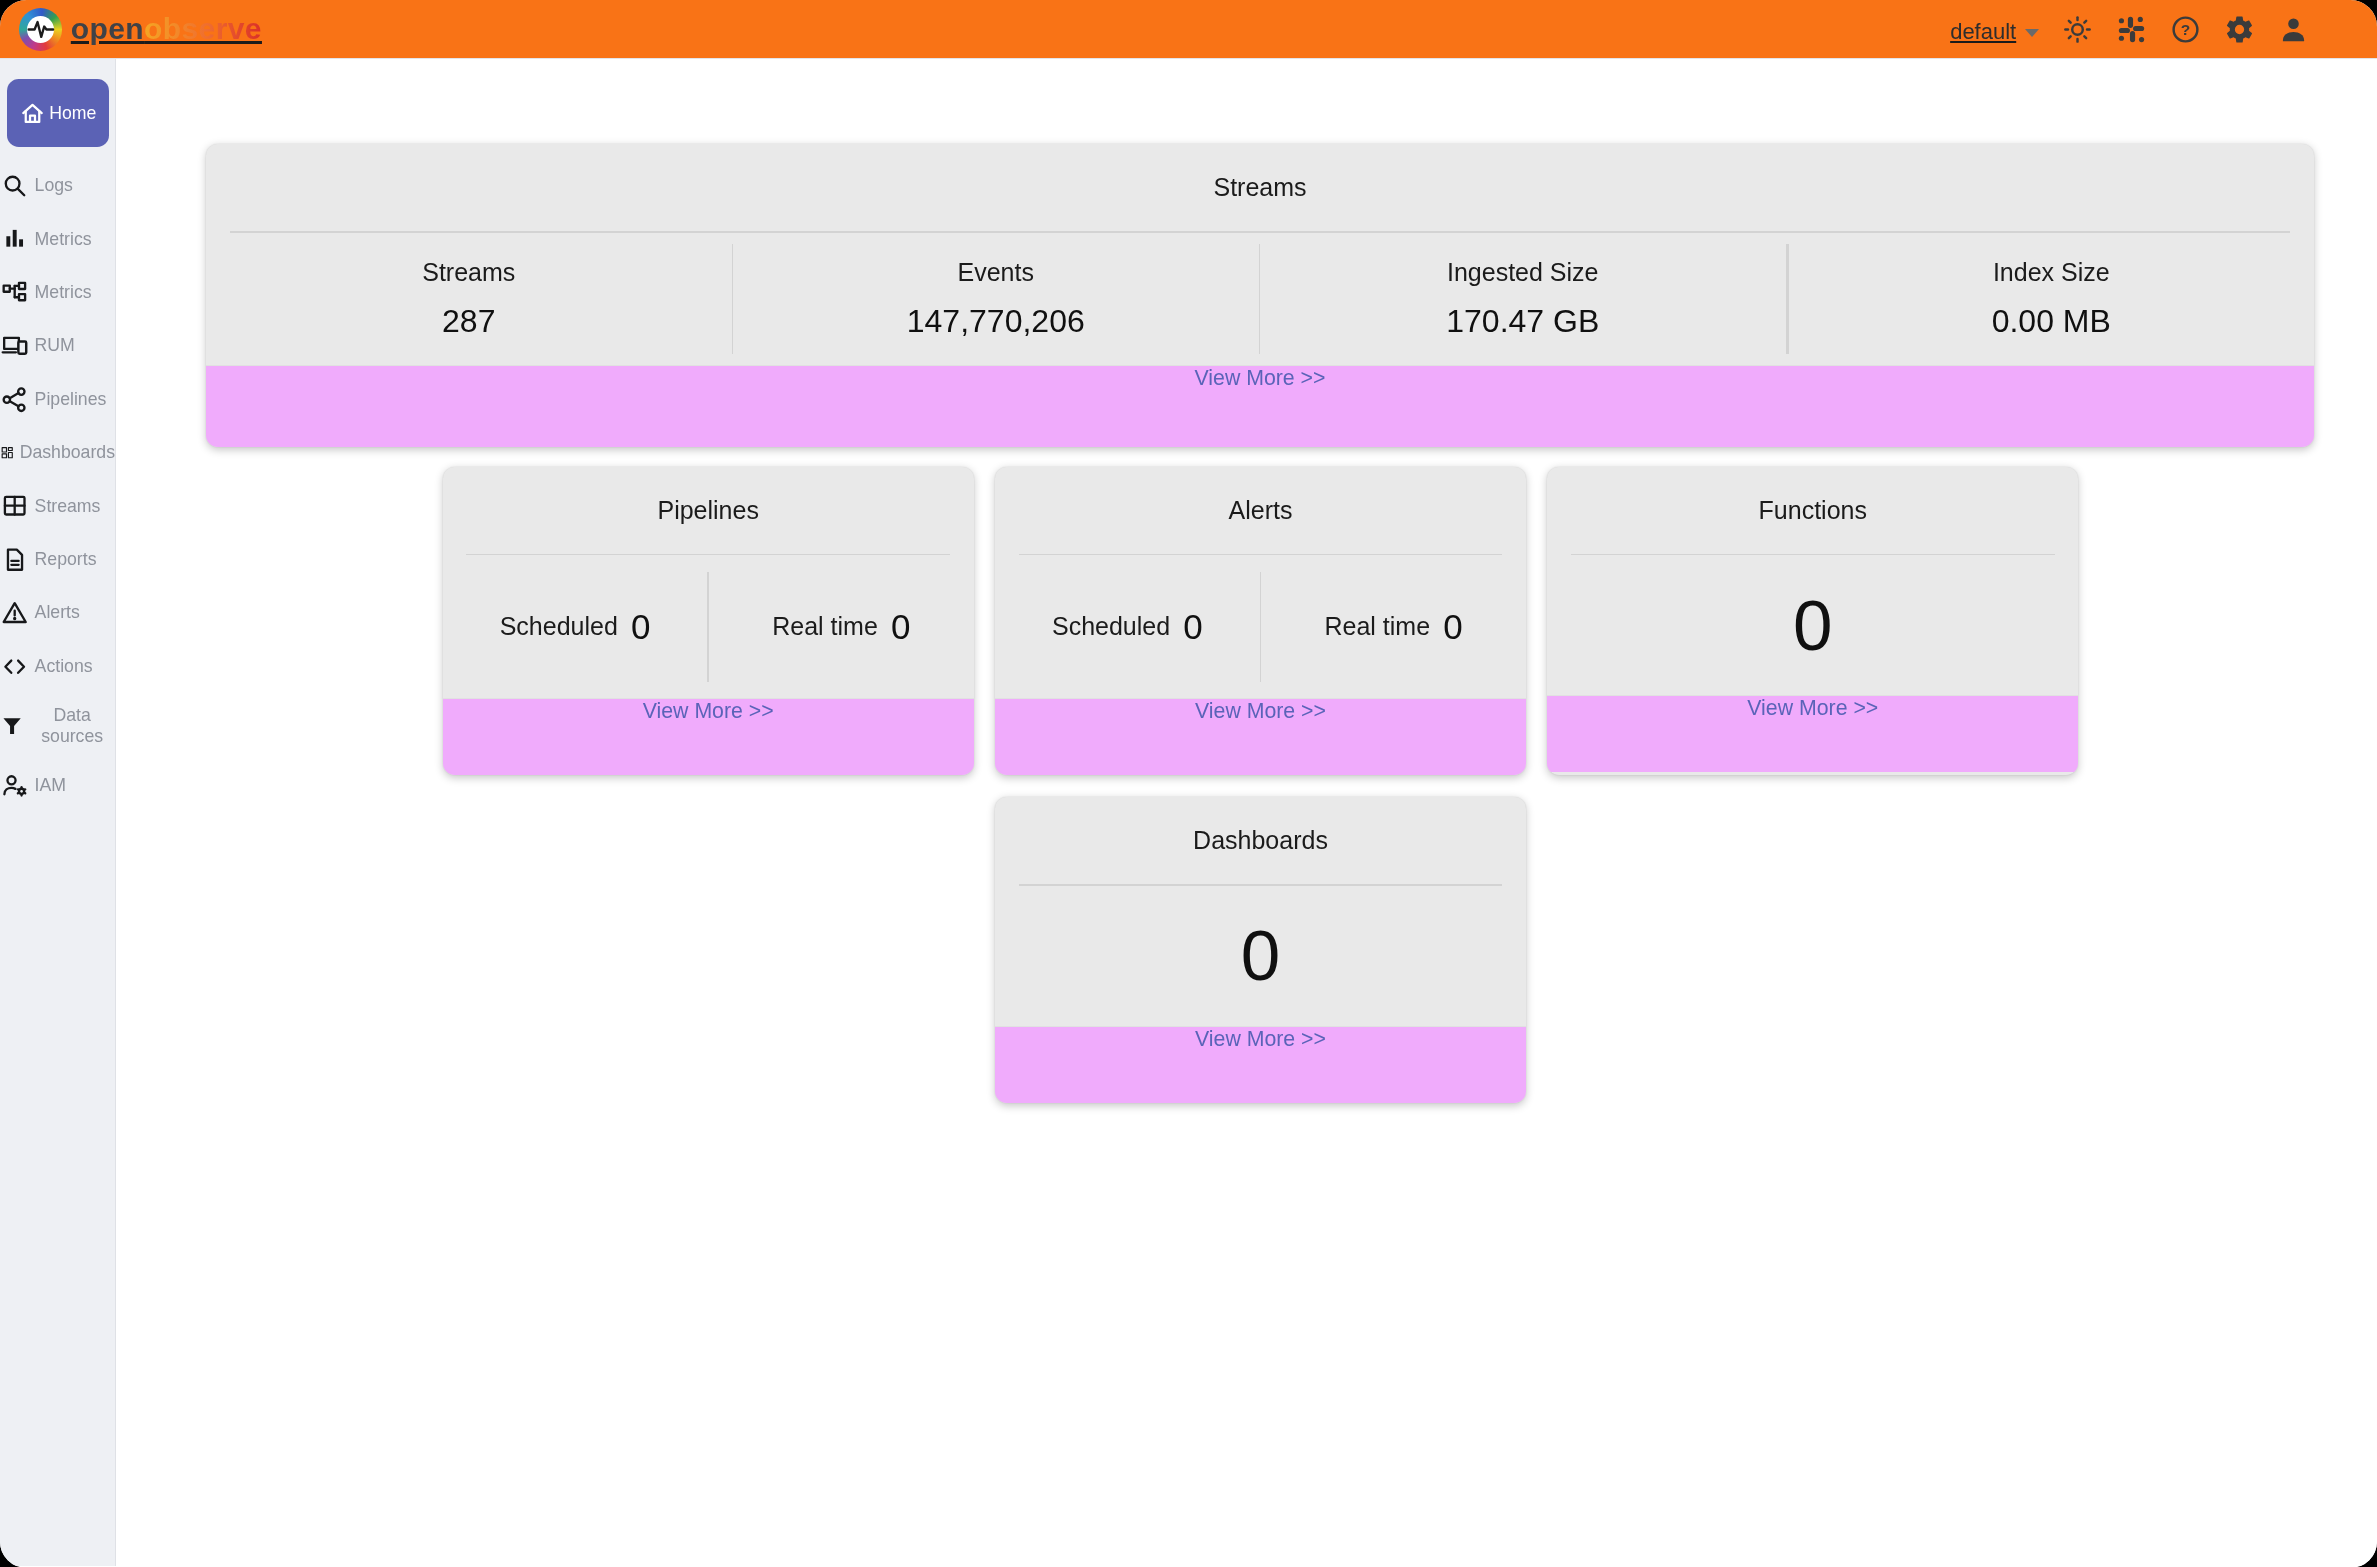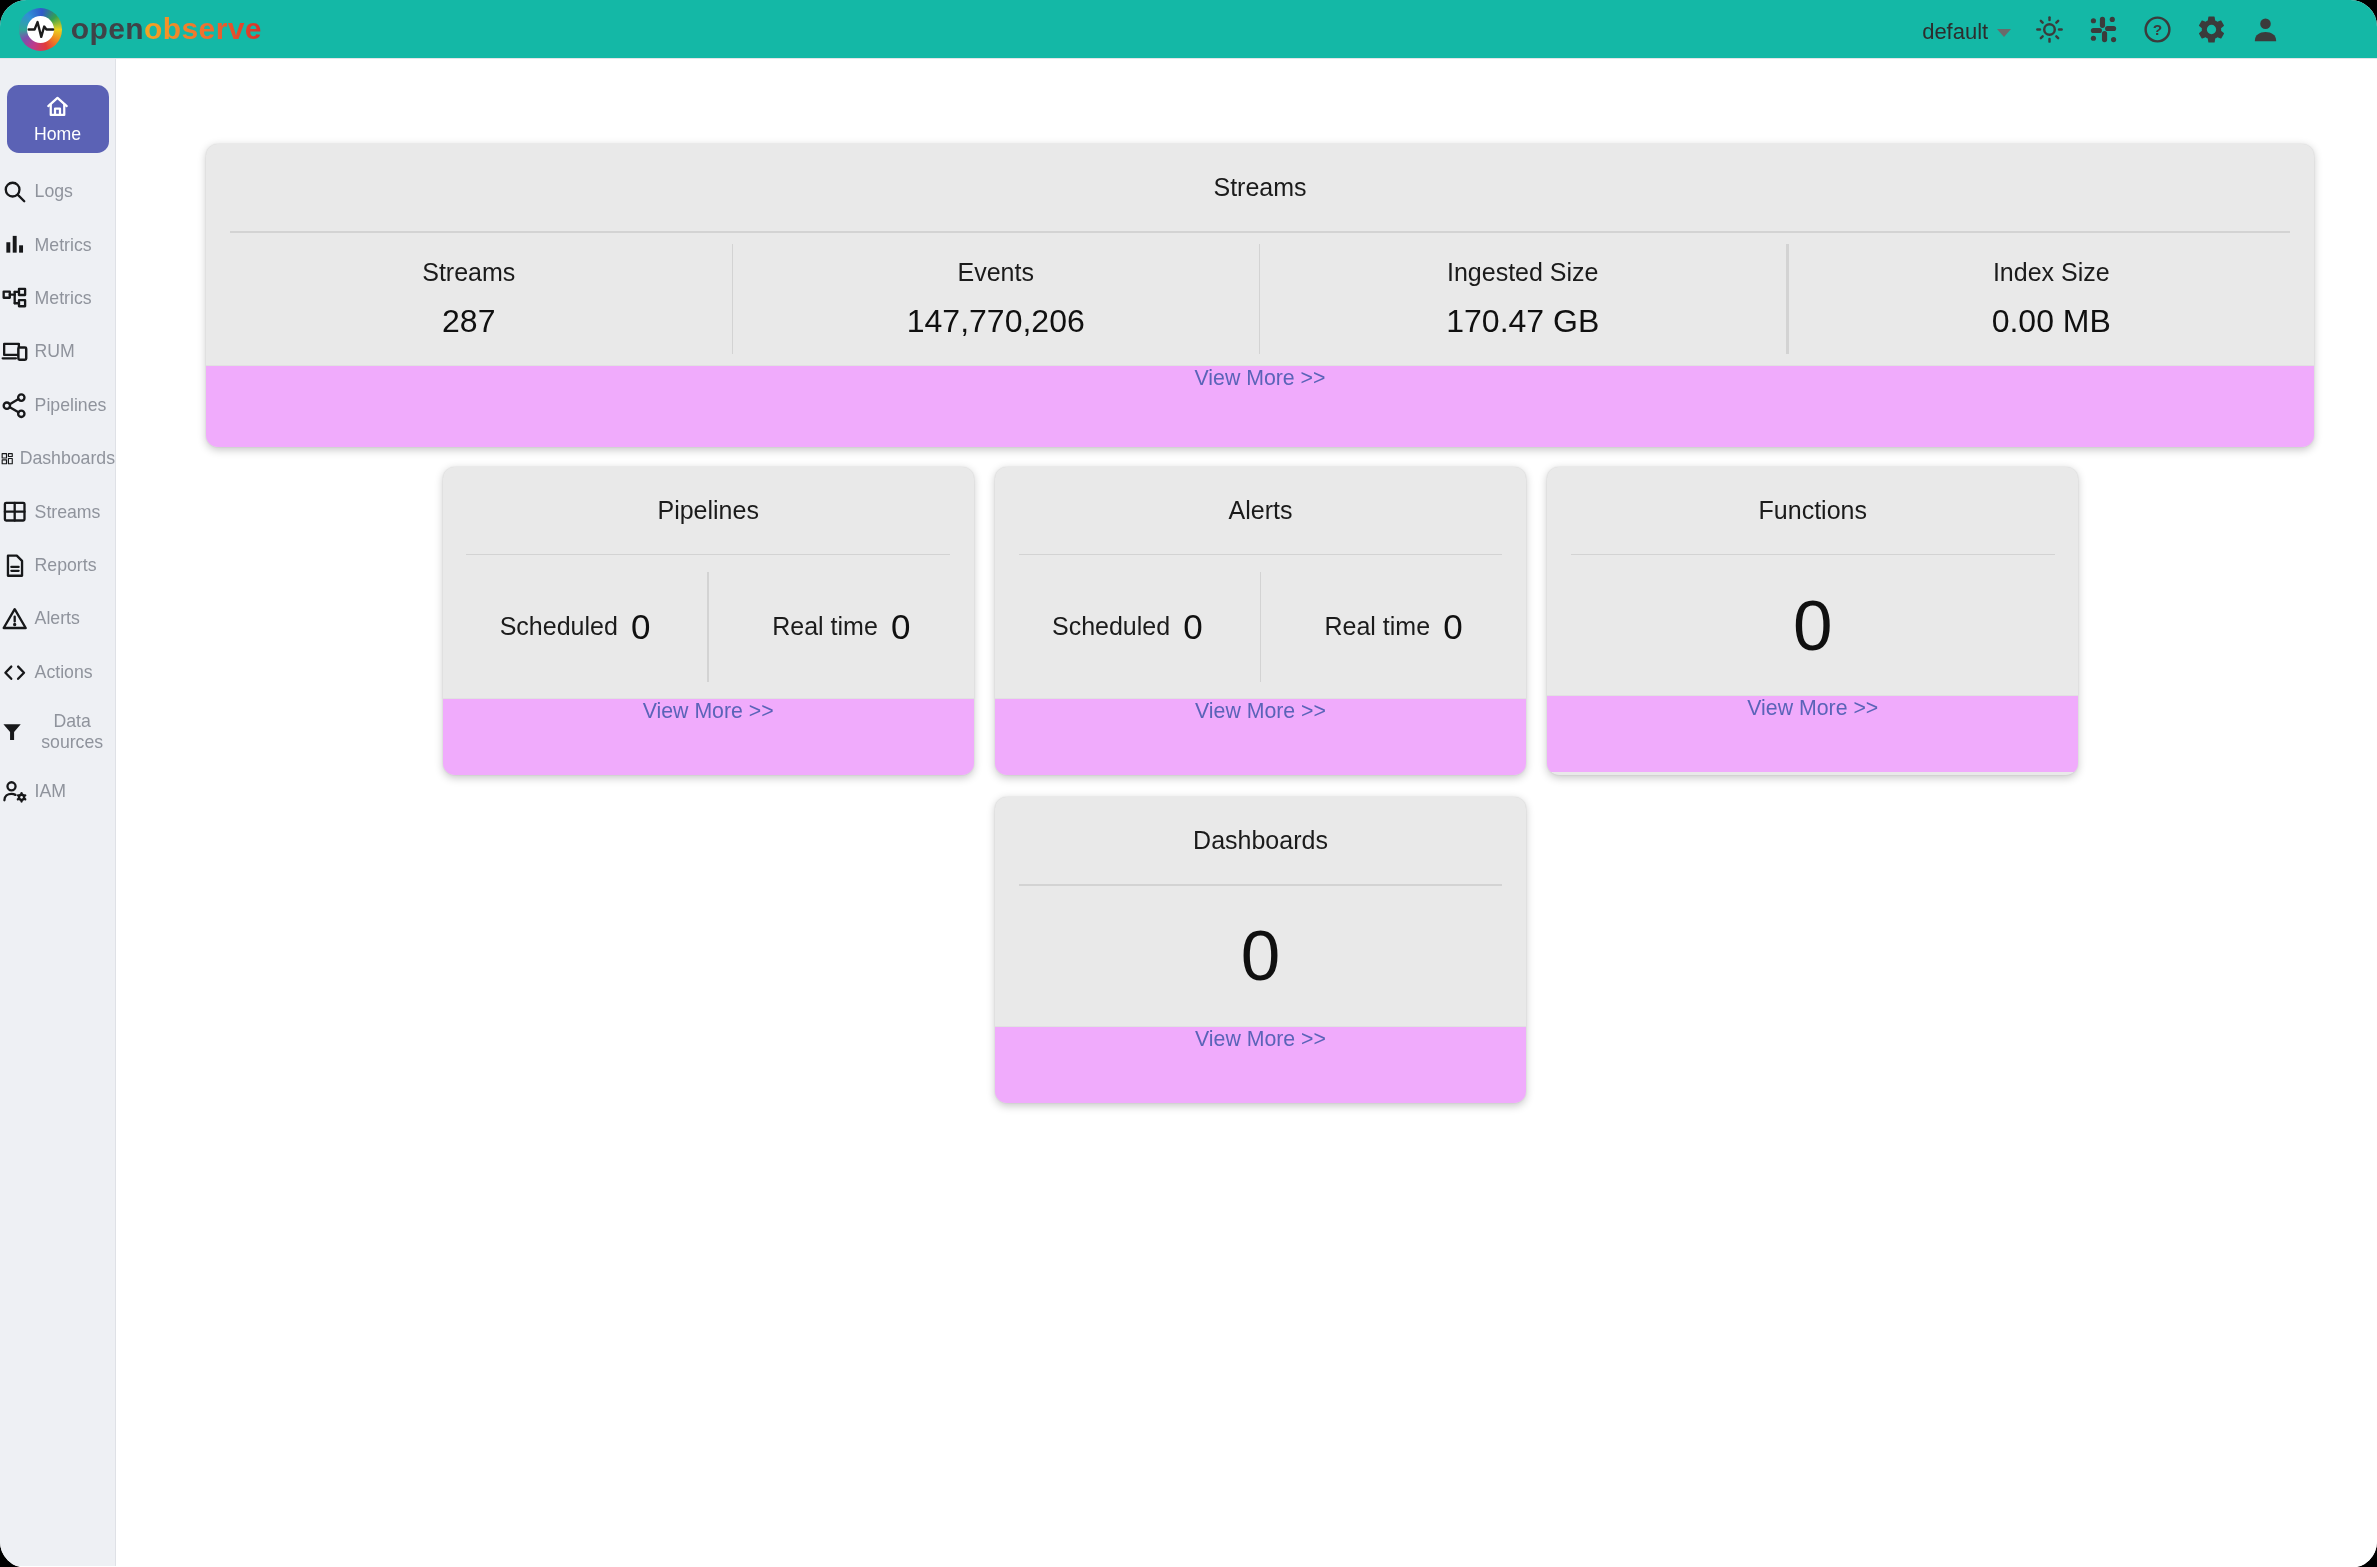--- a/index.html
+++ b/index.html
@@ -3,44 +3,45 @@
 <meta charset="utf-8">
 <style>
   html,body{margin:0;padding:0;background:#000;}
   *{box-sizing:border-box;}
   .window{
     width:2377px;height:1568px;background:#fff;border-radius:26.5px;overflow:hidden;
     font-family:"Liberation Sans",sans-serif;color:#1b1b1b;position:relative;
   }
   
   .topbar{
-    height:59px;background:#14b8a6;border-bottom:1.5px solid #e3e4e9;
+    height:59px;background:#f97316;border-bottom:1.5px solid #e3e4e9;
     display:flex;align-items:center;justify-content:space-between;
-    padding:0 96px 0 19px;
+    padding:0 68px 0 19px;
+    text-decoration:underline;
   }
   .brand{display:flex;align-items:center;gap:8.8px;}
   .logo-ring{width:43px;height:43px;border-radius:50%;position:relative;flex:0 0 auto;
     background:conic-gradient(from -90deg,#2fa89a,#2f8fd6 50deg,#3059c9 95deg,#34a04e 140deg,#ead11f 180deg,#f08c1e 212deg,#e23a3a 252deg,#c03a8a 292deg,#7c4fae 330deg,#2fa89a 360deg);}
   .logo-ring::after{content:"";position:absolute;inset:8px;background:#fff;border-radius:50%;}
   .logo-ring svg{position:absolute;inset:0;z-index:1;}
   .brand-text{font-size:30px;font-weight:700;letter-spacing:0.4px;line-height:1;}
   .brand-open{color:#3f4247;}
   .brand-observe{background:linear-gradient(90deg,#f5a623,#ef6c30 55%,#da2f28);
     -webkit-background-clip:text;background-clip:text;color:transparent;}
   .topbar-right{display:flex;align-items:flex-end;gap:22px;}
   .org-select{display:flex;align-items:center;gap:8.8px;font-size:22px;color:#2d2d2d;cursor:pointer;}
   .caret{width:0;height:0;border-left:7.4px solid transparent;border-right:7.4px solid transparent;border-top:8.8px solid #6a6a6a;margin-top:2.9px;}
   .tb-icon{width:32px;height:32px;display:flex;align-items:center;justify-content:center;cursor:pointer;}
   .tb-icon svg{width:31px;height:31px;}
   
   .main{display:flex;height:1507px;}
   .sidebar{width:116px;background:#eef0f4;border-right:1.5px solid #dfe1e6;
     display:flex;flex-direction:column;align-items:center;flex:0 0 auto;}
-  .home-btn{margin-top:26px;width:102px;height:68px;background:#5b62b5;border-radius:11.8px;
-    display:flex;flex-direction:column;align-items:center;justify-content:center;gap:3.7px;cursor:pointer;}
+  .home-btn{margin-top:20px;width:102px;height:68px;background:#5b62b5;border-radius:11.8px;
+    display:flex;flex-direction:row;align-items:center;justify-content:center;gap:3.7px;cursor:pointer;}
   .home-btn svg{width:27px;height:27px;}
   .home-label{font-size:17.7px;color:#ffffff;}
   .nav-item{margin-top:24px;display:flex;flex-direction:row;align-items:center;gap:5.2px;cursor:pointer;width:100%;}
   .nav-item svg{width:29.4px;height:29.4px;}
   .nav-label{font-size:17.7px;color:#8f939c;text-align:center;line-height:1.18;}
   .content{flex:1;background:#ffffff;}
   
   .card{background:#e9e9e9;border-radius:11.8px;overflow:hidden;
     box-shadow:0 2.2px 8.8px rgba(0,0,0,.22),0 0 1.5px rgba(0,0,0,.12);}
   .card-title{height:87px;display:flex;align-items:center;justify-content:center;font-size:25px;color:#1b1b1b;}

